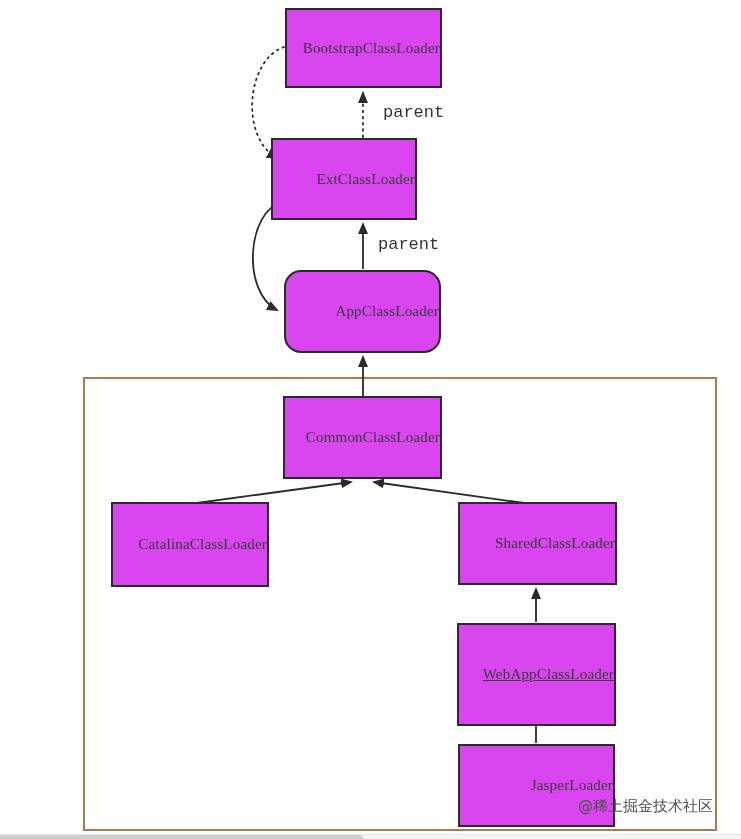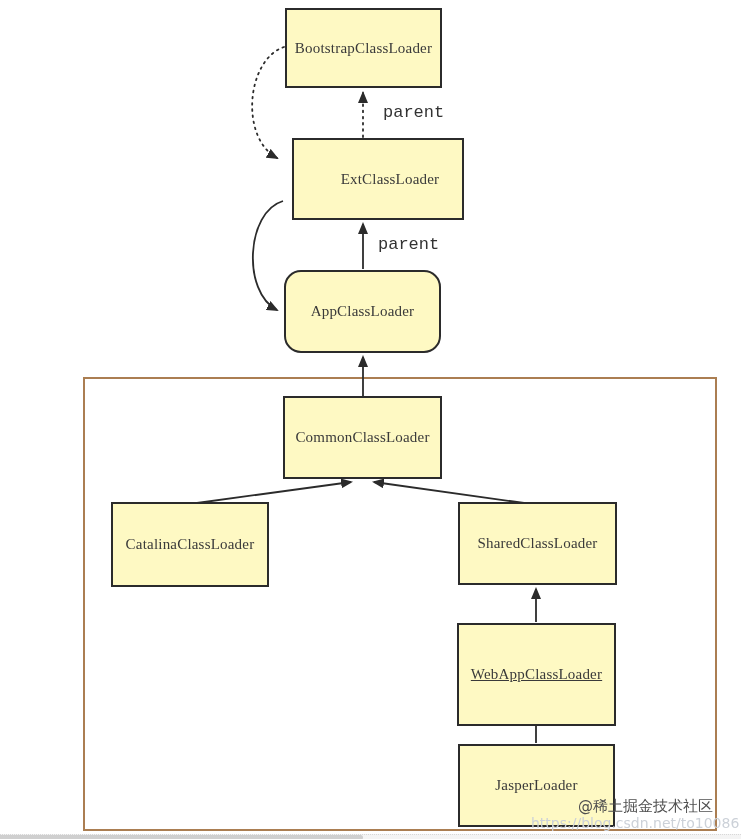--- a/index.html
+++ b/index.html
@@ -35,33 +35,33 @@
     left: 83px; top: 377px;
     width: 634px; height: 454px;
     border: 2px solid #ab7e52;
     box-sizing: border-box;
     background: transparent;
     z-index: 1;
   }
   .node {
     position: absolute;
     border: 2px solid #2b2b2b;
-    background: #fef9c3;
+    background: #d946ef;
     box-sizing: border-box;
     display: flex;
     align-items: center;
-    justify-content: center;
+    justify-content: flex-end;
     font-size: 15px;
     color: #3a3a3a;
     z-index: 3;
     letter-spacing: 0.2px;
   }
   .node span { white-space: nowrap; }
   .n-bootstrap { left: 285px; top: 8px;   width: 157px; height: 80px; }
-  .n-ext       { left: 292px; top: 138px; width: 172px; height: 82px; padding-left: 24px; }
+  .n-ext       { left: 271px; top: 138px; width: 146px; height: 82px; padding-left: 24px; }
   .n-app       { left: 284px; top: 270px; width: 157px; height: 83px; border-radius: 17px; }
   .n-common    { left: 283px; top: 396px; width: 159px; height: 83px; }
   .n-catalina  { left: 111px; top: 502px; width: 158px; height: 85px; }
   .n-shared    { left: 458px; top: 502px; width: 159px; height: 83px; }
   .n-webapp    { left: 457px; top: 623px; width: 159px; height: 103px; text-decoration: underline; }
   .n-jasper    { left: 458px; top: 744px; width: 157px; height: 83px; }
   .edge-label {
     position: absolute;
     font-size: 17px;
     color: #333333;
@@ -160,19 +160,18 @@
     <span>WebAppClassLoader</span>
   </div>
   <div class="node n-jasper">
     <span>JasperLoader</span>
   </div>
 
   <div class="edge-label lbl-parent-1">parent</div>
   <div class="edge-label lbl-parent-2">parent</div>
 
   <div class="watermark-line1">@稀土掘金技术社区</div>
-  <div class="watermark-line2">https://blog.csdn.net/to10086</div>
 
   <div class="hscrollbar-track">
     <div class="hscrollbar-thumb"></div>
   </div>
 
 </div>
 
 </body></html>

